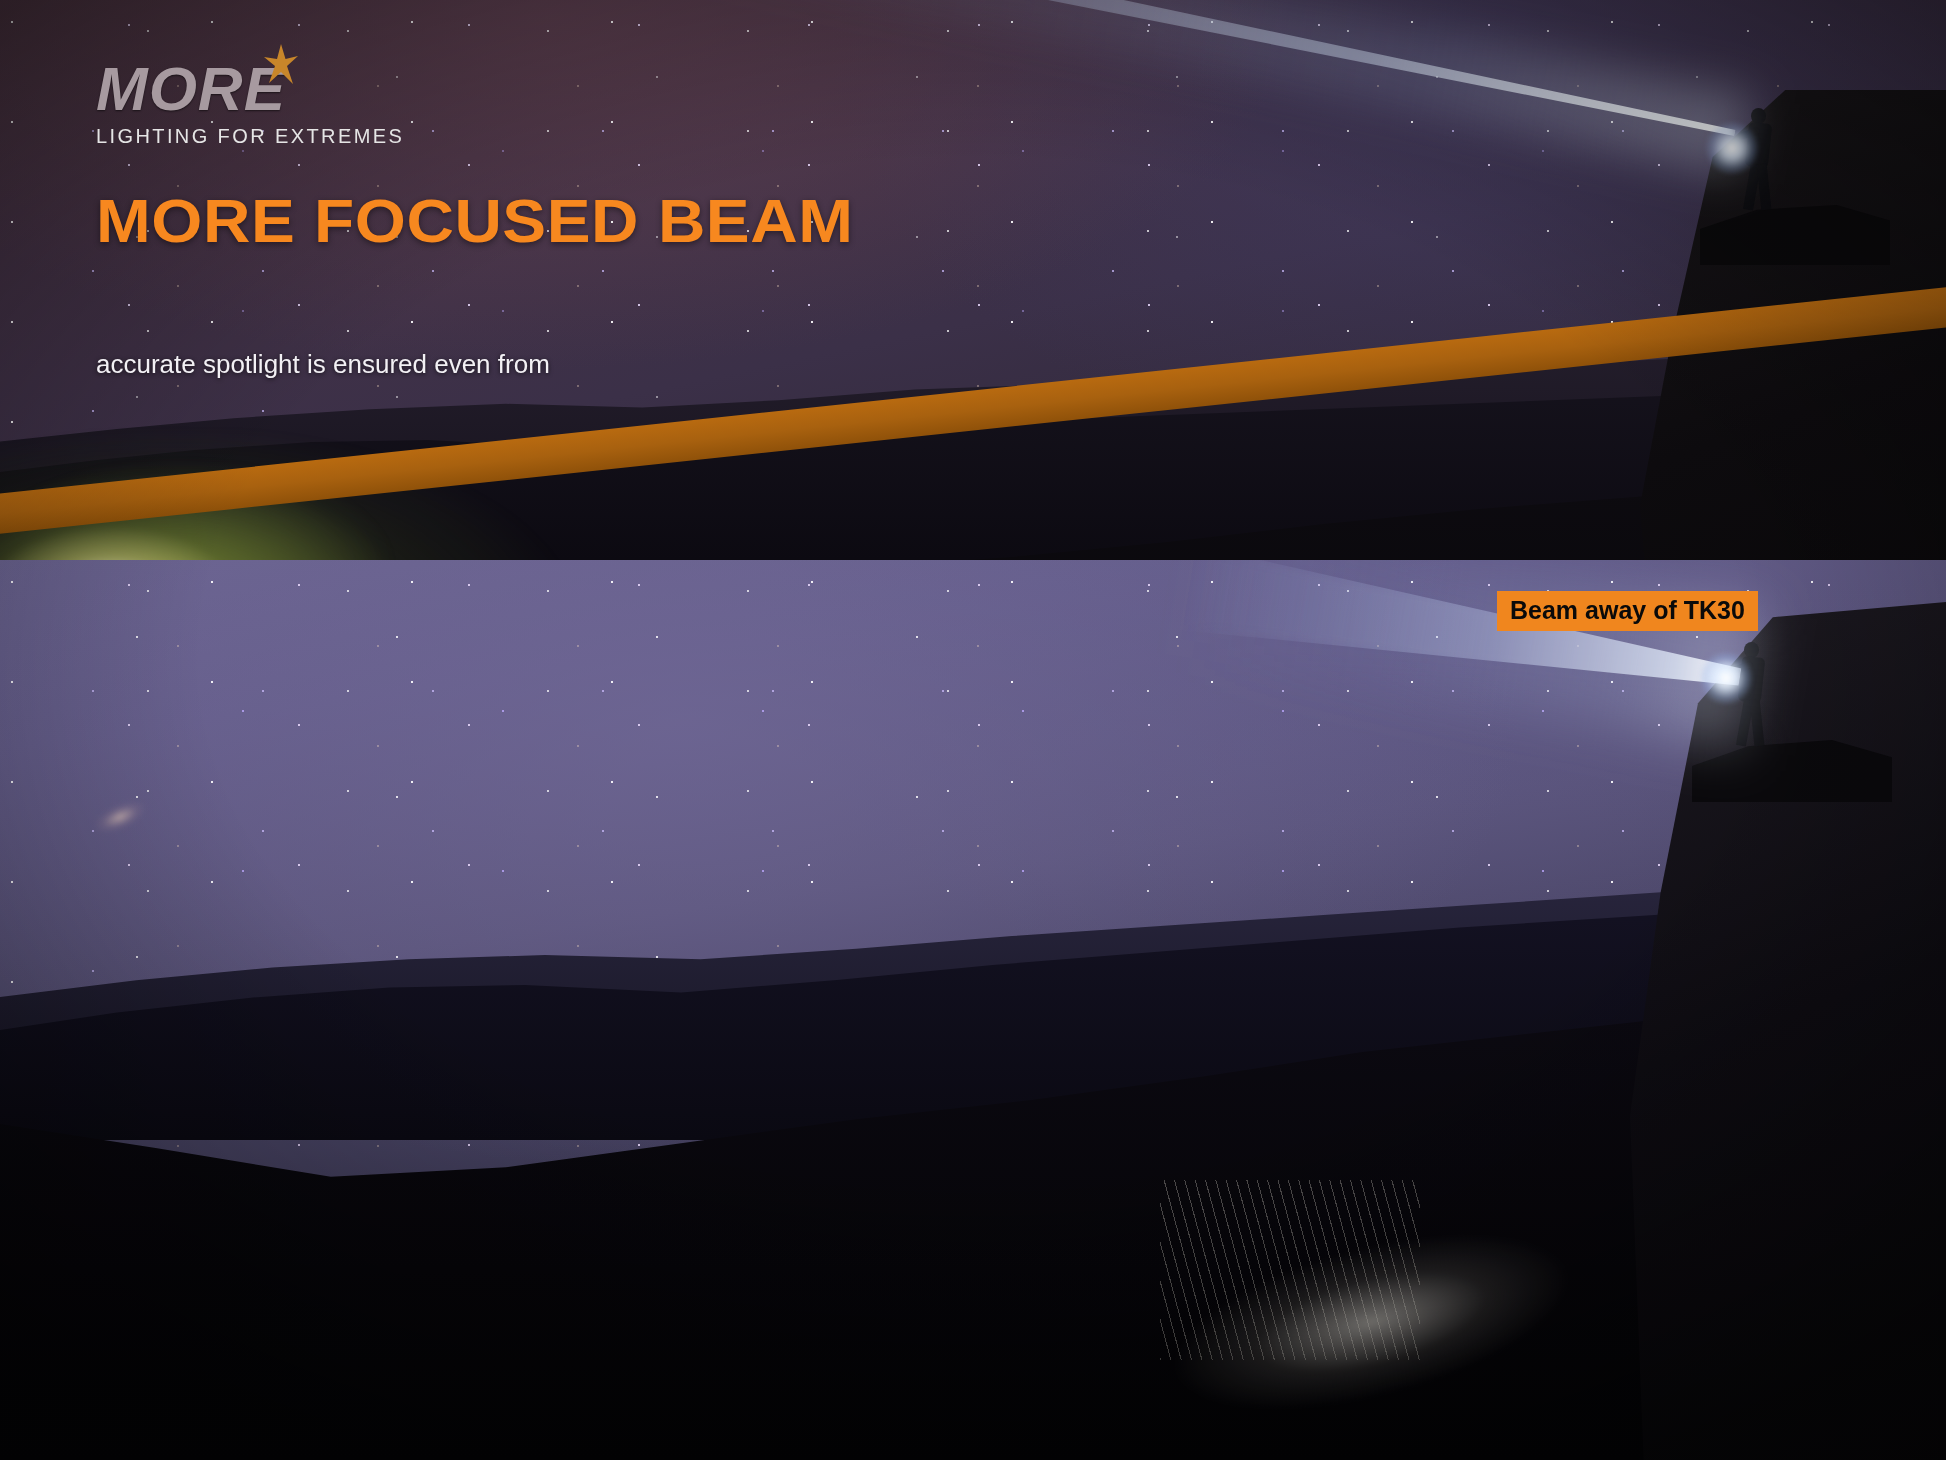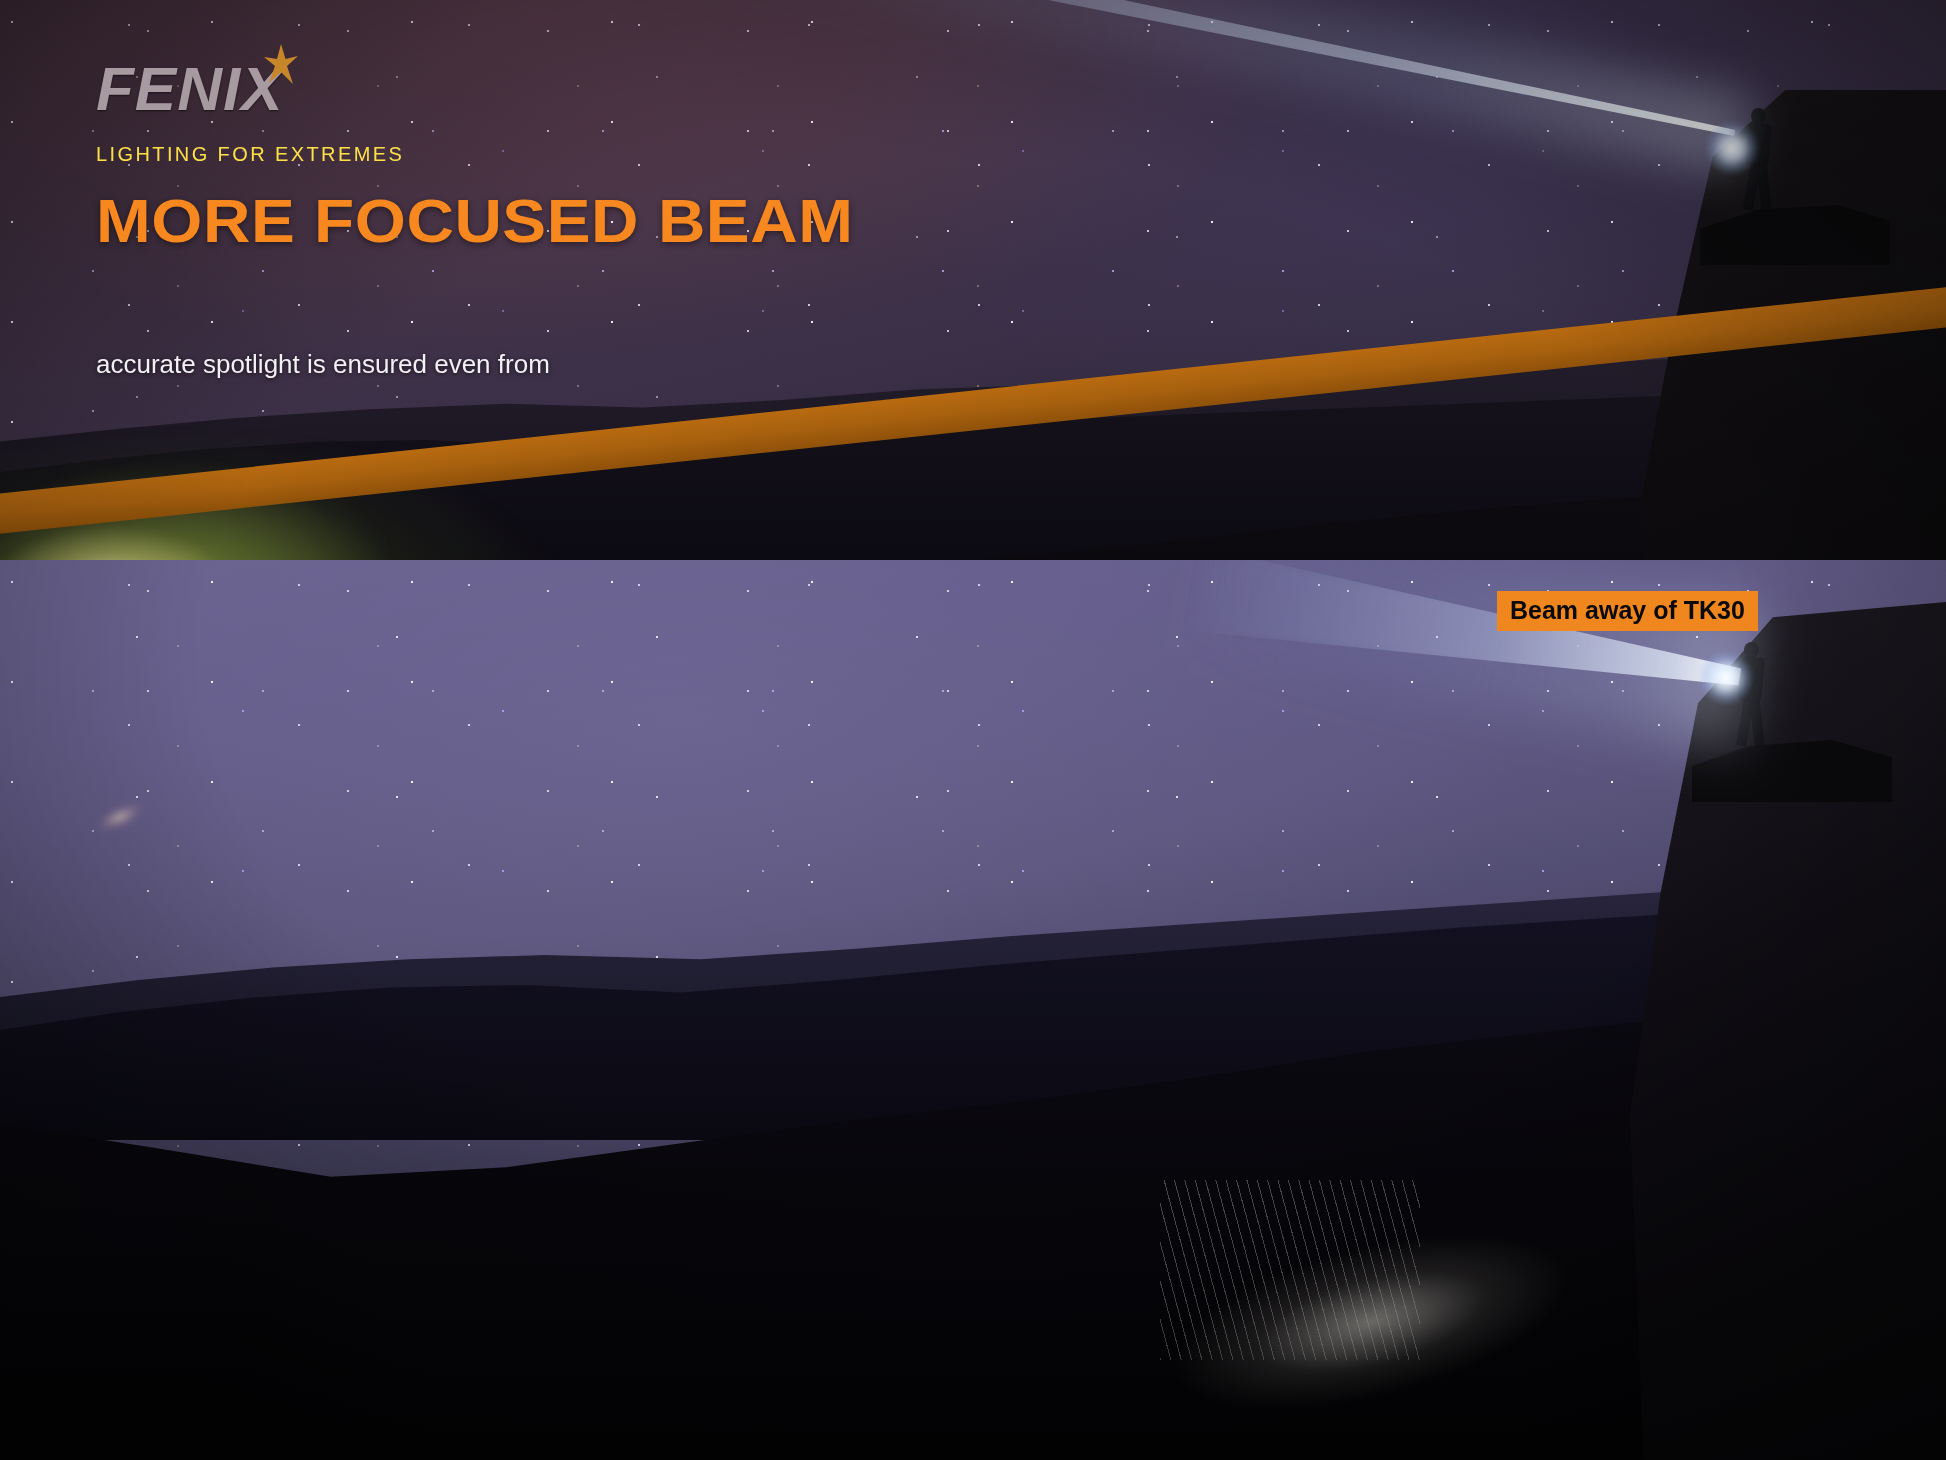--- a/index.html
+++ b/index.html
@@ -132,22 +132,22 @@
     font-size:62px; font-weight:bold; font-style:italic;
     letter-spacing:1px; color:#a79aa0;
     text-shadow:0 1px 2px rgba(0,0,0,.55);
     line-height:1;
   }
   #brand-star{
     position:absolute; left:168px; top:-14px; width:34px; height:40px;
     color:#c8862a; font-size:40px; line-height:1;
   }
   #brand-tag{
-    font-size:20px; letter-spacing:2.4px; color:#fde047;
-    margin-top:24px; line-height:1;
+    font-size:20px; letter-spacing:2.4px; color:#e5e5e5;
+    margin-top:6px; line-height:1;
   }
 
   #headline{
     position:absolute; left:96px; top:188px; z-index:60;
     font-size:62px; font-weight:bold; letter-spacing:.5px;
     color:#f7881f; line-height:1.05;
     text-shadow:0 2px 6px rgba(0,0,0,.45);
     white-space:nowrap;
     transform:scaleX(1.06); transform-origin:0 50%;
   }
@@ -277,21 +277,21 @@
     <div class="muzzle" style="left:1700px;top:92px;"></div>
 
   </div>
 
   <div id="divider">
     <div class="bar" style="background:linear-gradient(180deg,#b86a10 0%,#a8610f 50%,#8f5109 100%);"></div>
   </div>
 
   <div id="brand">
     <div style="position:relative;">
-      <div id="brand-word">FENIX</div>
+      <div id="brand-word">MORE</div>
       <div id="brand-star">
         <svg viewBox="0 0 34 40" width="34" height="40" aria-hidden="true">
           <path d="M17 0 L21.5 15 L34 12 L23 22 L29 40 L17 28 L5 39 L11 22 L0 13 L13 15 Z" fill="#c8862a"></path>
         </svg>
       </div>
     </div>
     <div id="brand-tag">LIGHTING FOR EXTREMES</div>
   </div>
 
   <div id="headline">MORE FOCUSED BEAM</div>

